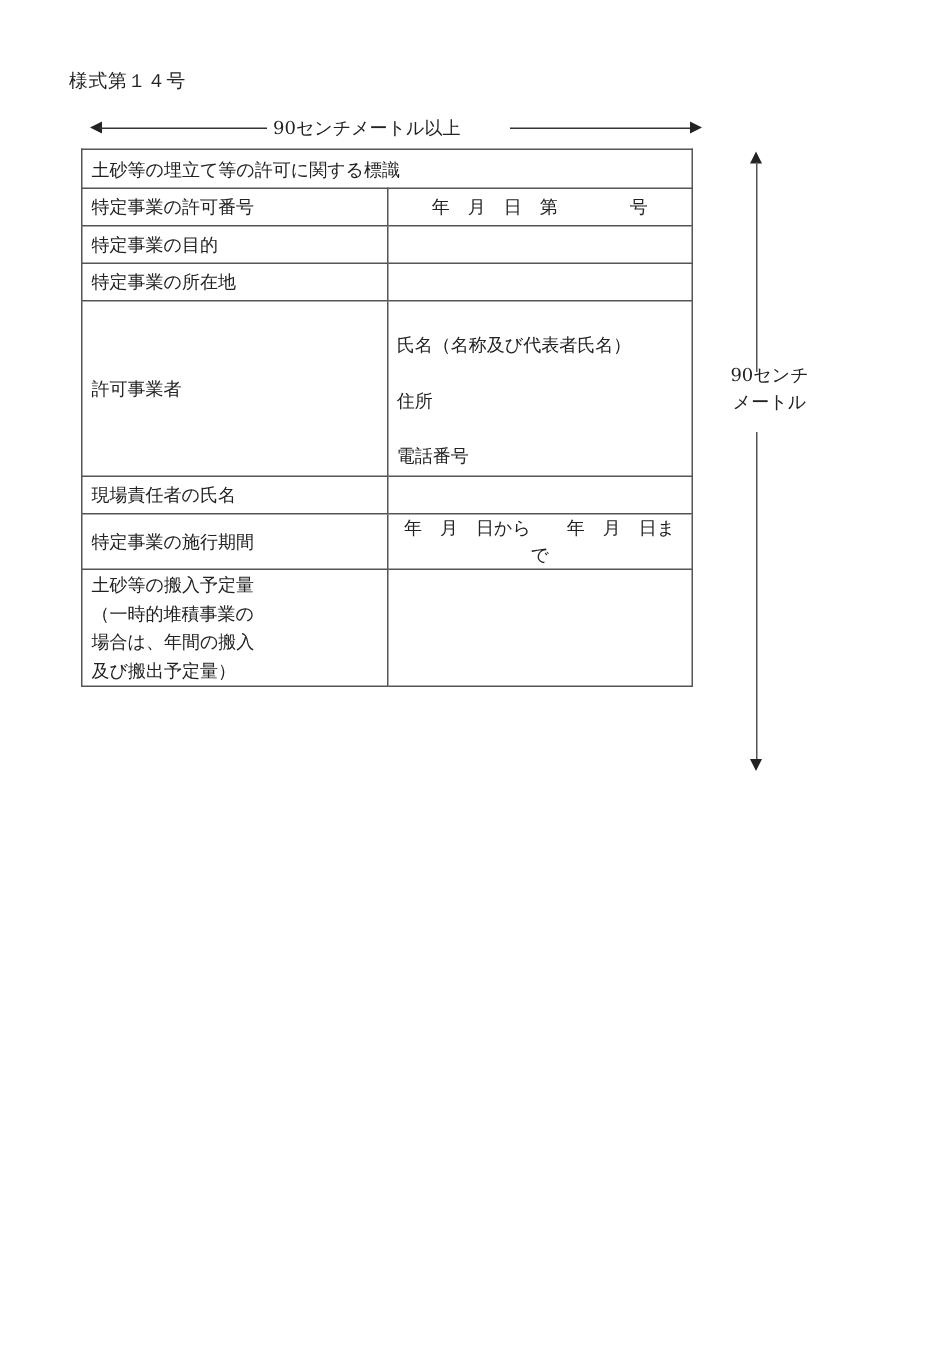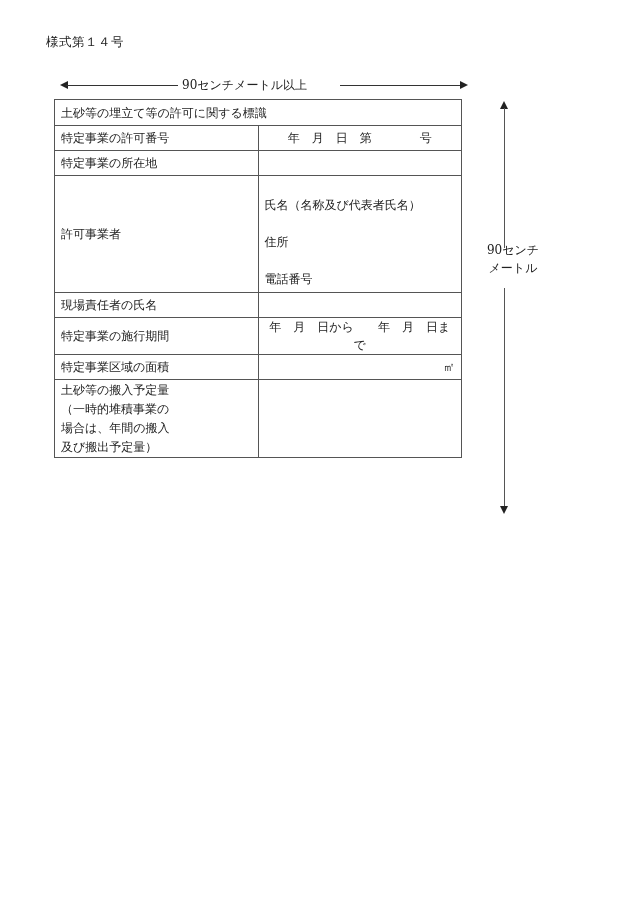--- a/index.html
+++ b/index.html
@@ -1,18 +1,18 @@
 <!DOCTYPE html>
 <html><head>
 <meta charset="utf-8">
 <style>
   html,body{margin:0;padding:0;background:#ffffff;}
   body{width:630px;height:903px;position:relative;overflow:hidden;
        font-family:"DejaVu Serif","Liberation Serif",serif;color:#222;font-size:12px;}
-  .form-no{position:absolute;left:46px;top:34px;font-size:12.5px;letter-spacing:0.5px;}
+  .form-no{position:absolute;left:46px;top:46px;font-size:12.5px;letter-spacing:0.5px;}
   .h-dim{position:absolute;left:60px;top:78px;width:408px;height:14px;}
   .h-dim .line{position:absolute;top:7px;height:1px;background:#333;}
   .h-dim .l1{left:6px;width:112px;}
   .h-dim .l2{left:280px;width:120px;}
   .h-dim .ah-l{position:absolute;left:0;top:3px;width:0;height:0;border-top:4px solid transparent;border-bottom:4px solid transparent;border-right:8px solid #222;}
   .h-dim .ah-r{position:absolute;right:0;top:3px;width:0;height:0;border-top:4px solid transparent;border-bottom:4px solid transparent;border-left:8px solid #222;}
   .h-dim .label{position:absolute;left:122px;top:-1px;width:156px;font-size:12px;white-space:nowrap;}
   .v-dim{position:absolute;left:500px;top:101px;width:20px;height:413px;}
   .v-dim .line{position:absolute;left:4px;width:1px;background:#555;}
   .v-dim .l1{top:7px;height:140px;}
@@ -58,43 +58,43 @@
 <table class="sign">
   <tbody>
       <tr>
     <td colspan="2" class="title-cell">土砂等の埋立て等の許可に関する標識</td>
   </tr>
   <tr class="r26">
     <td class="lbl">特定事業の許可番号</td>
     <td class="center">年　月　日　第　　　　号</td>
   </tr>
   <tr class="r26">
+    <td class="lbl">特定事業の目的</td>
+    <td></td>
+  </tr>
+  <tr class="r26">
     <td class="lbl">特定事業の所在地</td>
     <td></td>
   </tr>
   <tr style="height:95px">
     <td class="lbl">許可事業者</td>
     <td class="multi" style="padding-top:20px;padding-bottom:4px">
       <div>氏名（名称及び代表者氏名）</div>
       <div>住所</div>
       <div>電話番号</div>
     </td>
   </tr>
   <tr class="r26">
     <td class="lbl">現場責任者の氏名</td>
     <td></td>
   </tr>
   <tr class="r26">
     <td class="lbl">特定事業の施行期間</td>
     <td class="center">年　月　日から　　年　月　日まで</td>
   </tr>
-  <tr class="r26">
-    <td class="lbl">特定事業区域の面積</td>
-    <td class="right">㎡</td>
-  </tr>
   <tr style="height:78px">
     <td class="lbl" style="line-height:19px">
       <div>土砂等の搬入予定量</div>
       <div>（一時的堆積事業の</div>
       <div>場合は、年間の搬入</div>
       <div>及び搬出予定量）</div>
     </td>
     <td></td>
   </tr>
 </tbody>

